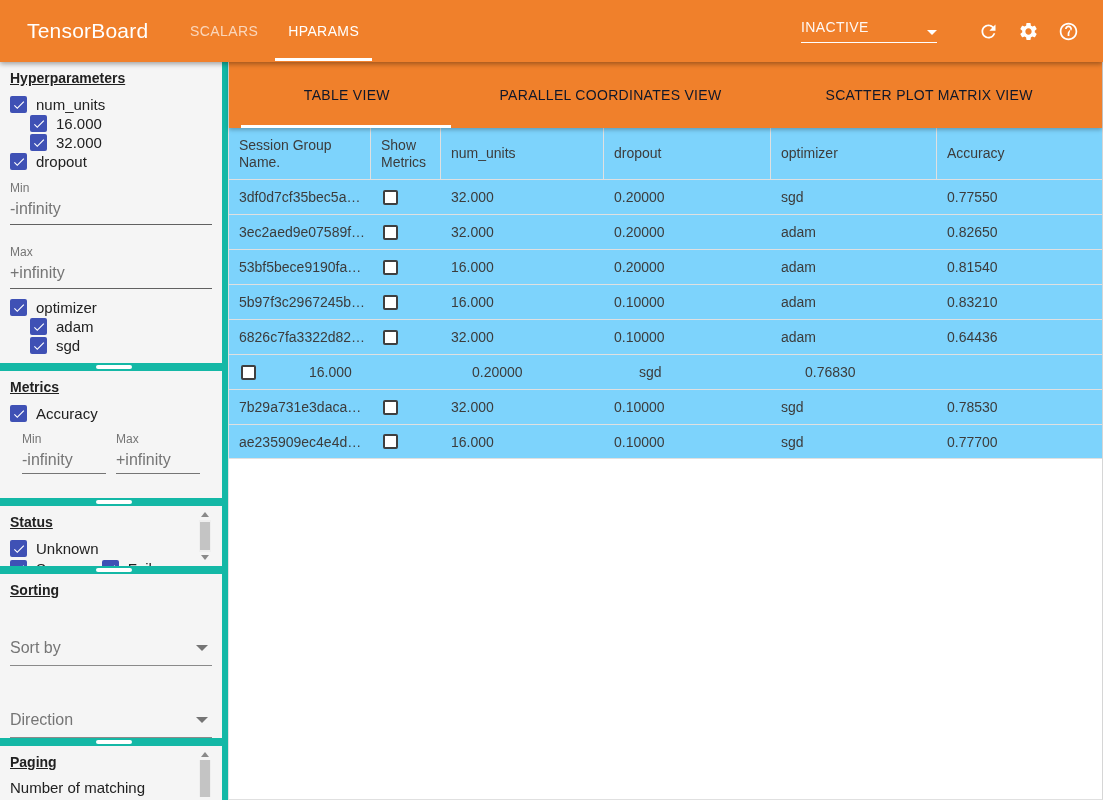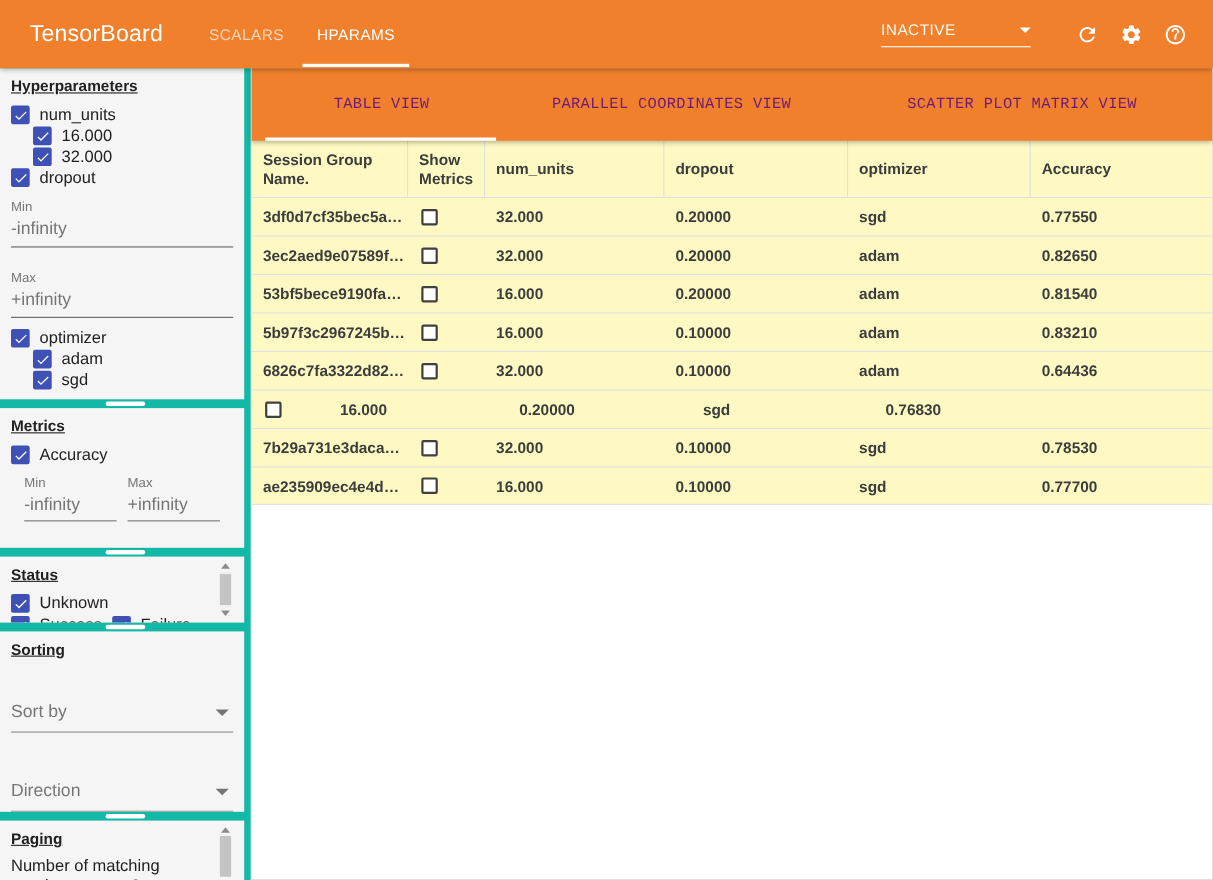--- a/index.html
+++ b/index.html
@@ -13,21 +13,21 @@
     color:#fff; position:relative; z-index:30; box-shadow:0 2px 5px rgba(0,0,0,0.35); }
   .toolbar-title { font-size:21px; letter-spacing:0.2px; align-self:center;
     padding-left:27px; width:175px; }
   .toolbar-tabs { display:flex; align-items:stretch; }
   .tb-tab { position:relative; display:flex; align-items:center; padding:0 15px;
     font-size:14px; font-weight:500; letter-spacing:0.4px; cursor:pointer; }
   .tb-tab.dim { opacity:0.68; }
   .tb-tab.active::after { content:""; position:absolute; left:2px; right:2px;
     bottom:1px; height:3px; background:#fff; }
   .toolbar-right { margin-left:auto; display:flex; align-items:center; padding-right:24px; }
-  .status-select { width:136px; display:flex; align-items:center; border-bottom:1px solid #fff;
+  .status-select { width:136px; display:flex; align-items:flex-end; border-bottom:1px solid #fff;
     padding-bottom:7px; margin-right:22px; cursor:pointer; }
   .status-select .val { font-size:14px; letter-spacing:0.4px; opacity:0.95; }
   .dd-arrow-w { margin-left:auto; width:0; height:0; border-left:5px solid transparent;
     border-right:5px solid transparent; border-top:5px solid #fff; }
   .tb-icon { width:21px; height:21px; margin-left:19px; cursor:pointer; }
   .tb-icon svg { width:21px; height:21px; fill:#fff; }
 
   
   .content { flex:1; display:flex; min-height:0; }
 
@@ -77,26 +77,26 @@
   .direction { margin-top:41px; }
 
   .paging-info { font-size:15px; color:#212121; width:178px; line-height:18px; margin-top:4px; }
 
   
   .main { flex:1; display:flex; flex-direction:column; min-width:0;
     border-left:1px solid #e2e2e2; border-right:1px solid #d6d6d6; border-bottom:1px solid #e0e0e0; }
   .view-tabs { height:66px; background:#f0802b; display:flex; position:relative; z-index:20;
     box-shadow:0 2px 4px rgba(0,0,0,0.25); }
   .vtab { position:relative; display:flex; align-items:center; justify-content:center;
-    color:#701a75; font-size:14px; font-weight:500; letter-spacing:0.3px; cursor:pointer;font-family:Liberation Mono, monospace; }
+    color:#0f172a; font-size:14px; font-weight:500; letter-spacing:0.3px; cursor:pointer; }
   .vtab.t0 { width:27%; } .vtab.t1 { width:33.4%; } .vtab.t2 { width:39.6%; }
   .vtab.active::after { content:""; position:absolute; left:12px; right:14px; bottom:0;
     height:3px; background:#fff; }
 
-  .table { background:#fef9c3;font-weight:bold; }
+  .table { background:#7dd3fc; }
   .thead { display:flex; height:51px; }
   .th { display:flex; align-items:center; padding-left:10px; padding-right:6px;
     font-size:14px; color:#3c3c3c; border-right:1px solid #e0e0e0; line-height:17px; }
   .th:last-child { border-right:none; }
   .tr { display:flex; height:35px; border-top:1px solid #e0e0e0; }
   .tr:last-child { border-bottom:1px solid #e0e0e0; }
   .td { display:flex; align-items:center; padding-left:10px; font-size:14px;
     color:#3c3c3c; white-space:nowrap; overflow:hidden; }
   .col0 { width:142px; flex:none; } .col1 { width:70px; flex:none; }
   .col2 { width:163px; flex:none; } .col3 { width:167px; flex:none; }

